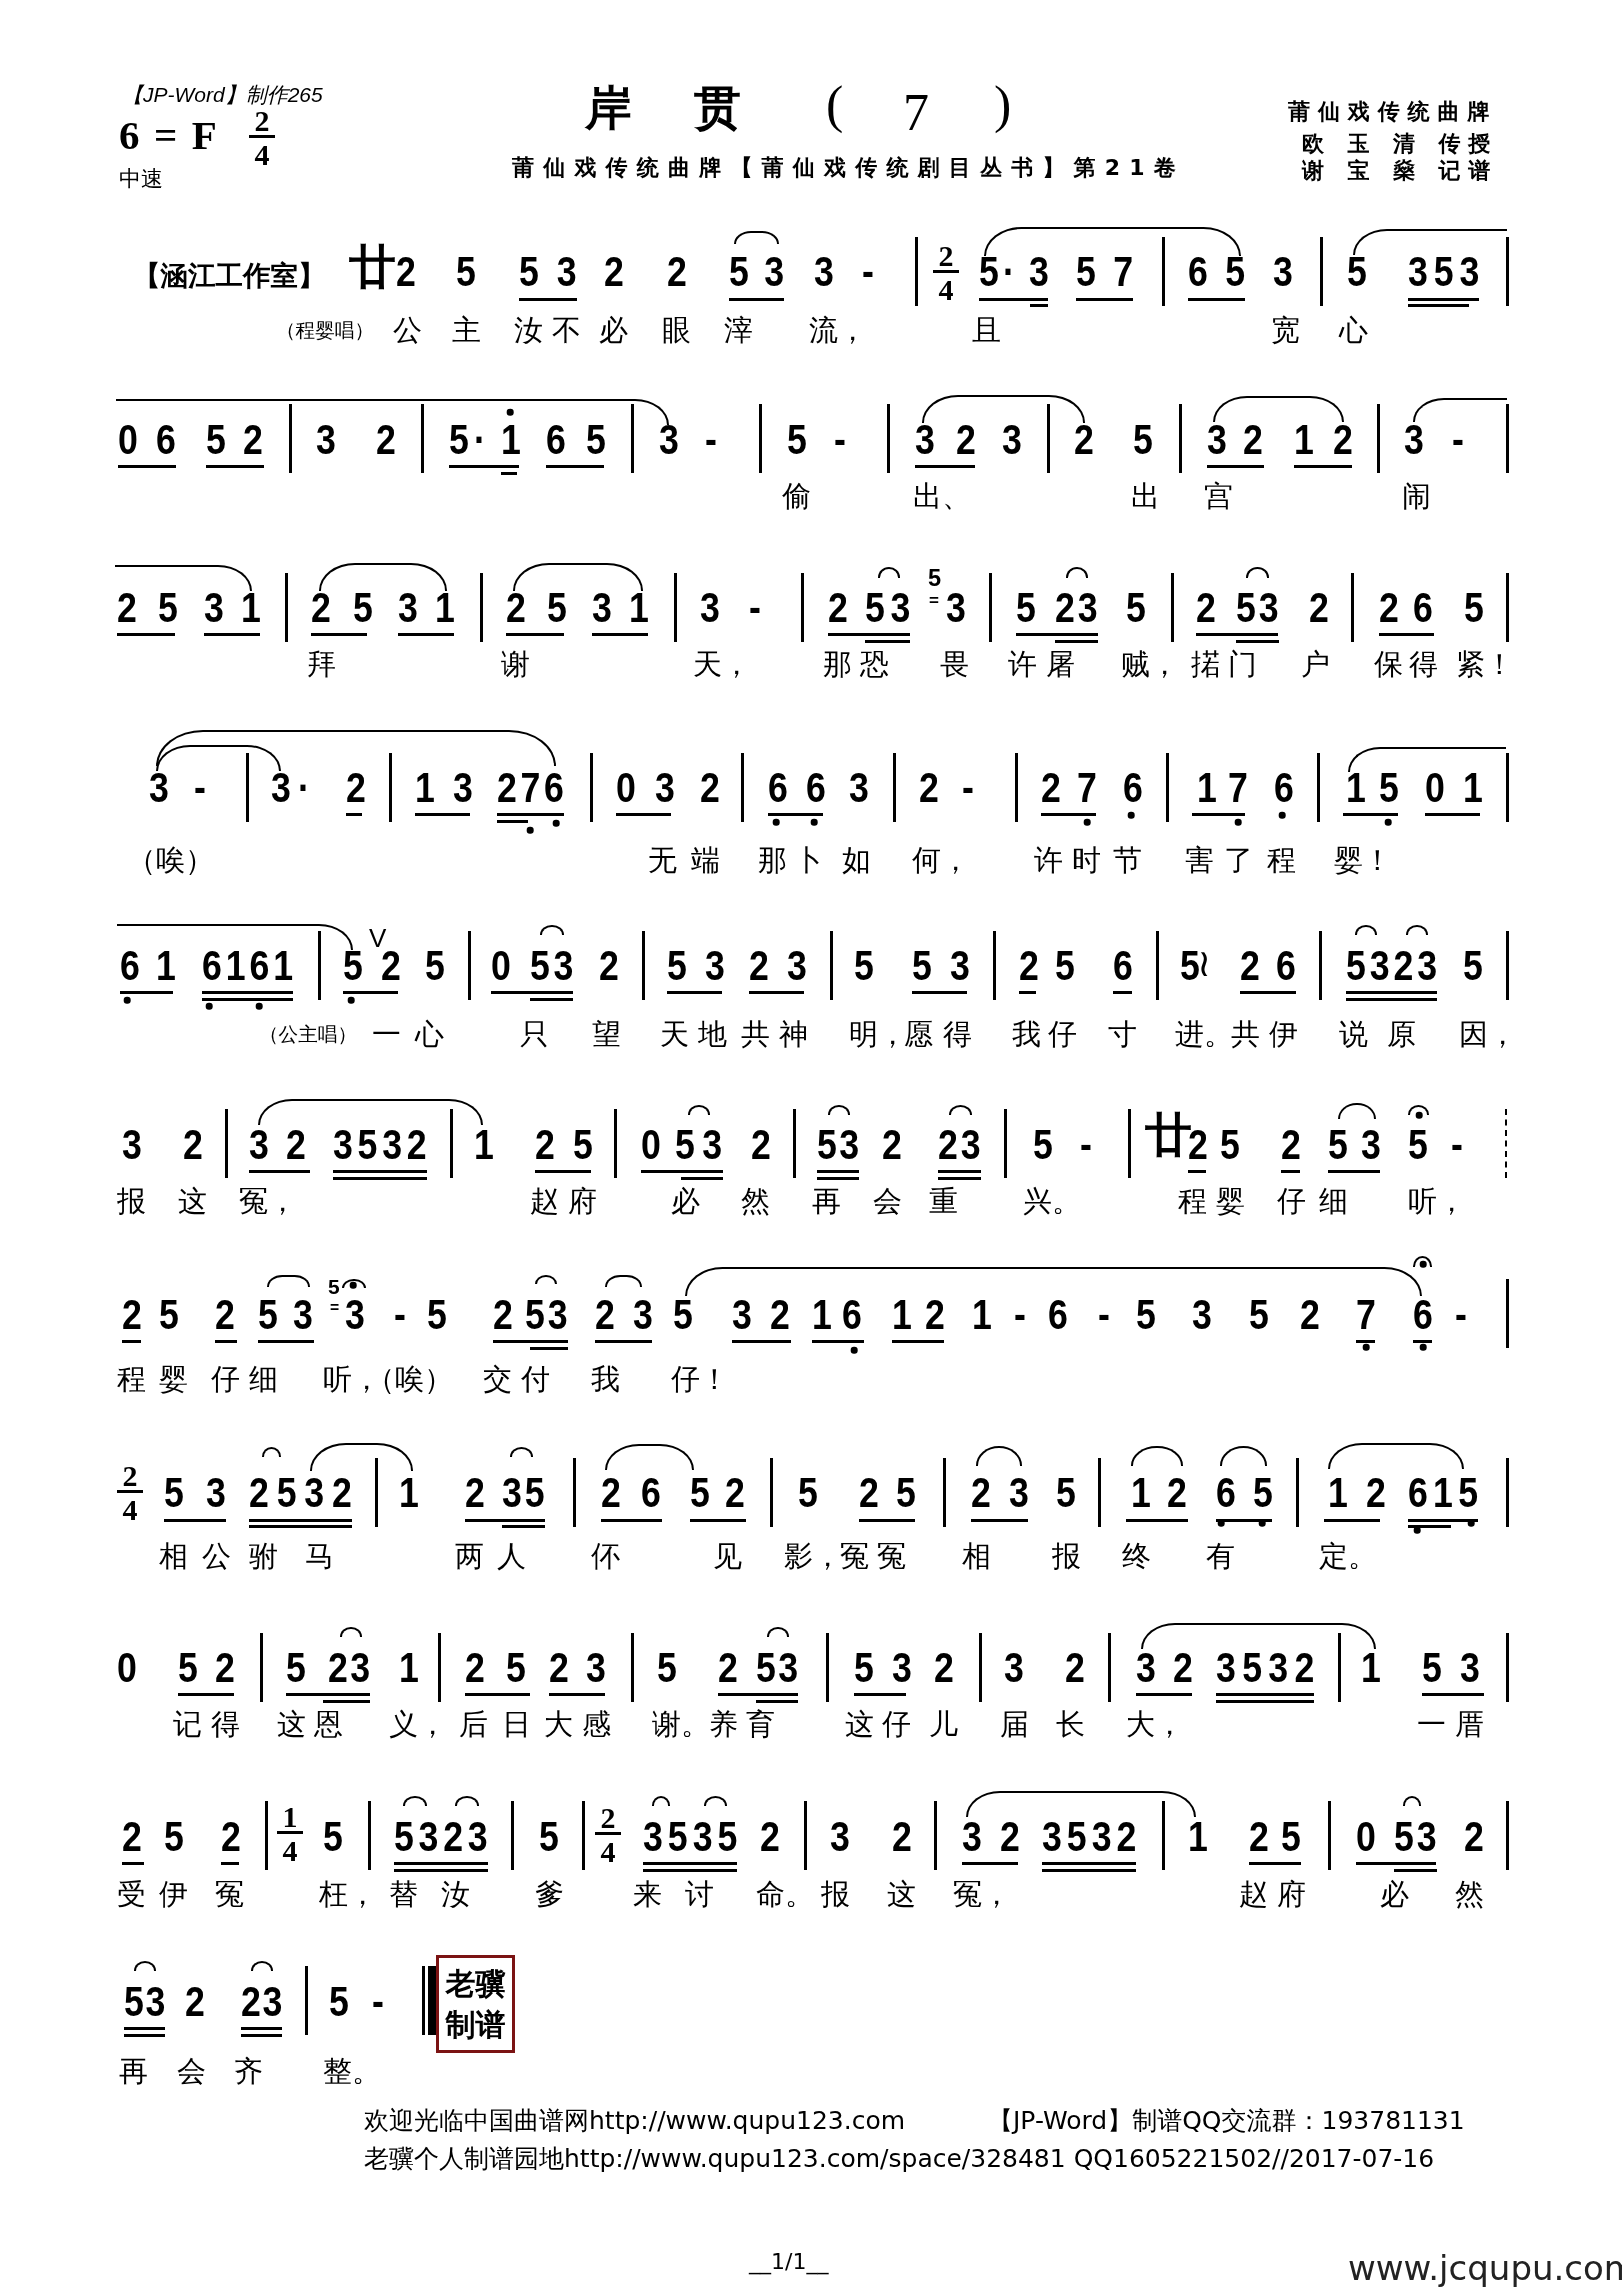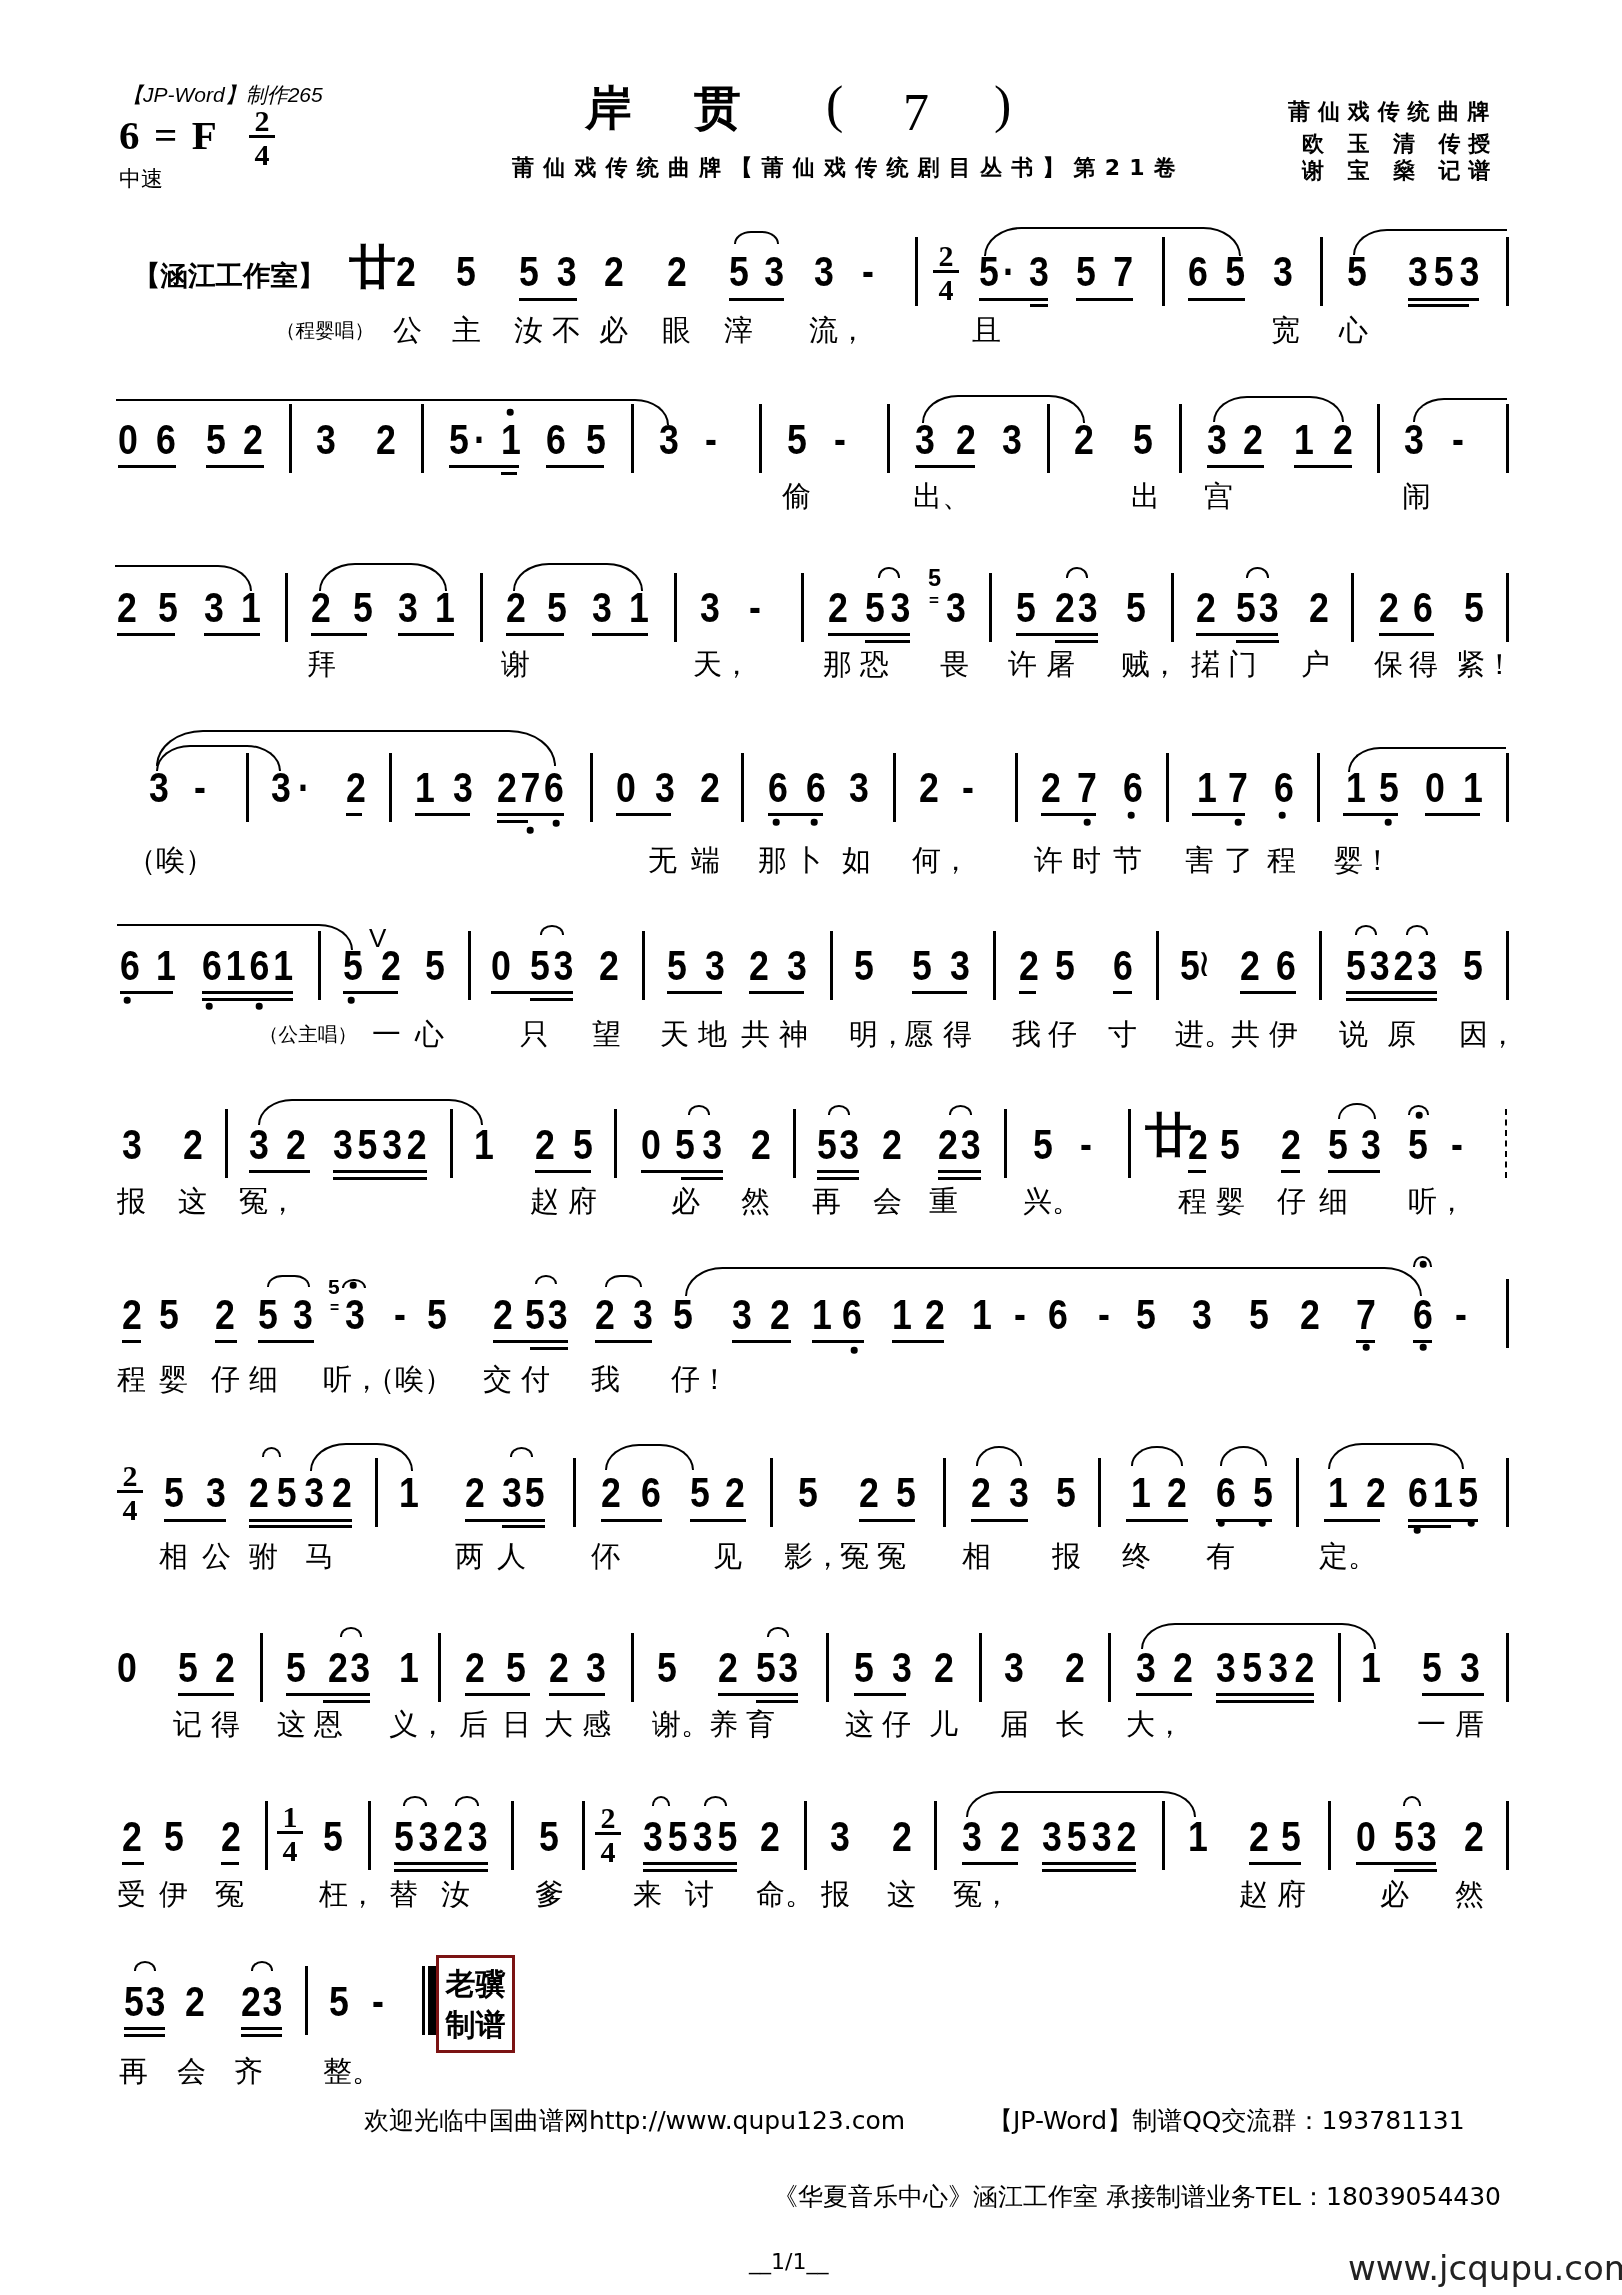--- a/index.html
+++ b/index.html
@@ -776,17 +776,17 @@
       </div>
     </div>
 
   <div class="stamp">
     <div>老骥</div>
     <div>制谱</div>
   </div>
 
   <div class="a footer" style="left:364px;top:2108px;">欢迎光临中国曲谱网http://www.qupu123.com</div>
   <div class="a footer" style="left:988px;top:2108px;">【JP-Word】制谱QQ交流群：193781131</div>
-  <div class="a footer" style="right:122px;top:2184px;">《华夏音乐中心》涵江工作室 承接制谱业务TEL：18039054430</div>
+  <div class="a footer" style="left:364px;top:2146px;">老骥个人制谱园地http://www.qupu123.com/space/328481  QQ1605221502//2017-07-16</div>
   <div class="a pageno" style="left:749px;top:2251px;">__1/1__</div>
   <div class="a watermark" style="left:1348px;top:2251px;">www.jcqupu.com</div>
 </div>
 
 
 </body></html>

